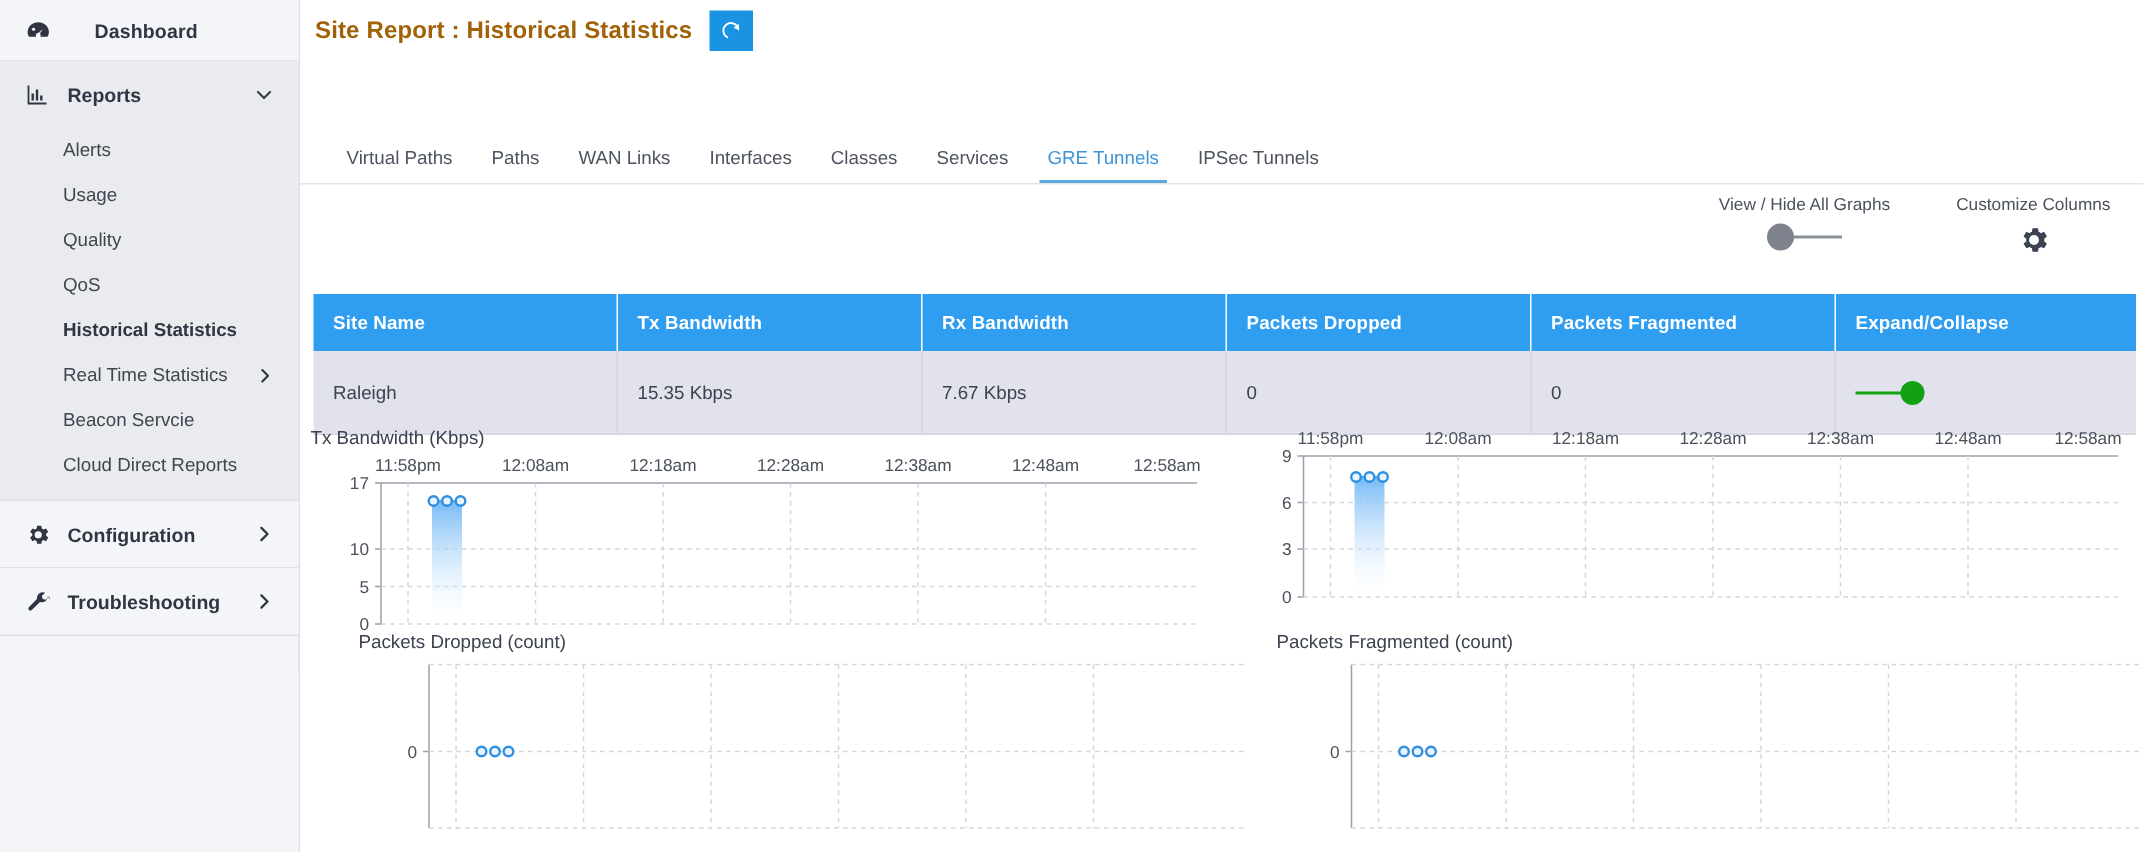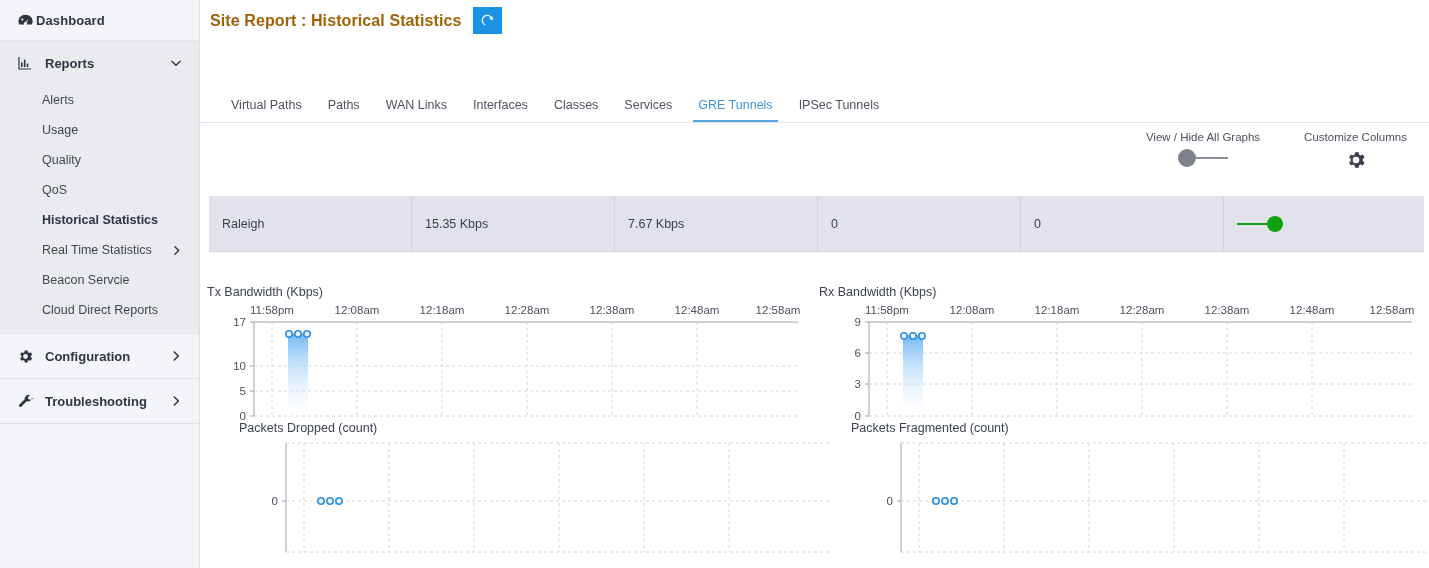--- a/index.html
+++ b/index.html
@@ -20,21 +20,21 @@
     position: relative;
   }
   .nav-top {
     height: 41px;
     display: flex; align-items: center;
     padding-left: 14px;
     border-bottom: 1px solid #e2e4e9;
     background: #f4f5f8;
   }
   .nav-top .ico { width: 22px; display: flex; align-items: center; justify-content: center; color: #2f3542; }
-  .nav-top .lbl { font-size: 13px; font-weight: bold; color: #2f3542; margin-left: 0; letter-spacing: .1px; }
+  .nav-top .lbl { font-size: 13px; font-weight: bold; color: #2f3542; margin-left: 27px; letter-spacing: .1px; }
 
   .nav-section {
     background: #eaebef;
     border-bottom: 1px solid #dfe1e6;
   }
   .nav-section.plain { background: #f4f5f8; }
   .nav-head {
     height: 44px;
     display: flex; align-items: center;
     padding: 0 16px 0 14px;
@@ -287,20 +287,28 @@
         <span class="tool-label">Customize Columns</span>
         <span class="gear">
           <svg width="22" height="22" viewBox="0 0 24 24">
               <path fill="#3c4250" d="M19.4 13a7.6 7.6 0 000-2l2-1.6-2-3.4-2.4 1a7.7 7.7 0 00-1.7-1l-.4-2.5h-4l-.4 2.5c-.6.25-1.2.6-1.7 1l-2.4-1-2 3.4 2 1.6a7.6 7.6 0 000 2l-2 1.6 2 3.4 2.4-1c.5.4 1.1.75 1.7 1l.4 2.5h4l.4-2.5c.6-.25 1.2-.6 1.7-1l2.4 1 2-3.4-2-1.6zM12 15.6A3.6 3.6 0 1112 8.4a3.6 3.6 0 010 7.2z"></path>
             </svg>
         </span>
       </div>
     </div>
 
     <div class="table">
+      <div class="thead">
+        <div class="th c1">Site Name</div>
+        <div class="th c2">Tx Bandwidth</div>
+        <div class="th c3">Rx Bandwidth</div>
+        <div class="th c4">Packets Dropped</div>
+        <div class="th c5">Packets Fragmented</div>
+        <div class="th c6">Expand/Collapse</div>
+      </div>
       <div class="trow">
         <div class="td c1">Raleigh</div>
         <div class="td c2">15.35 Kbps</div>
         <div class="td c3">7.67 Kbps</div>
         <div class="td c4">0</div>
         <div class="td c5">0</div>
         <div class="td c6">
           <div class="switch-on">
             <div class="track"></div>
             <div class="knob"></div>
@@ -359,21 +367,20 @@
               <rect x="88" y="31" width="20" height="82" fill="url(#gtx)"></rect>
               <line x1="88" y1="31" x2="108" y2="31" stroke="#4da3ef" stroke-width="1.2"></line>
               <circle cx="89" cy="31" r="3.2" fill="#e8f3fd" stroke="#2f8fe0" stroke-width="1.6"></circle>
               <circle cx="98" cy="31" r="3.2" fill="#e8f3fd" stroke="#2f8fe0" stroke-width="1.6"></circle>
               <circle cx="107" cy="31" r="3.2" fill="#e8f3fd" stroke="#2f8fe0" stroke-width="1.6"></circle>
             </svg>
           </div>
         </div>
 
         <div class="chart" style="width:610px;">
-          <div class="chart-title">Rx Bandwidth (Kbps)</div>
           <div class="plot-wrap">
             <svg width="610" height="118" viewBox="0 0 610 118">
               <defs>
                 <linearGradient id="grx" x1="0" y1="0" x2="0" y2="1">
                   <stop offset="0%" stop-color="#6fb6f5" stop-opacity="0.95"></stop>
                   <stop offset="100%" stop-color="#ffffff" stop-opacity="0.15"></stop>
                 </linearGradient>
               </defs>
               <text class="xtick" x="75" y="11">11:58pm</text>
               <text class="xtick" x="160" y="11">12:08am</text>

